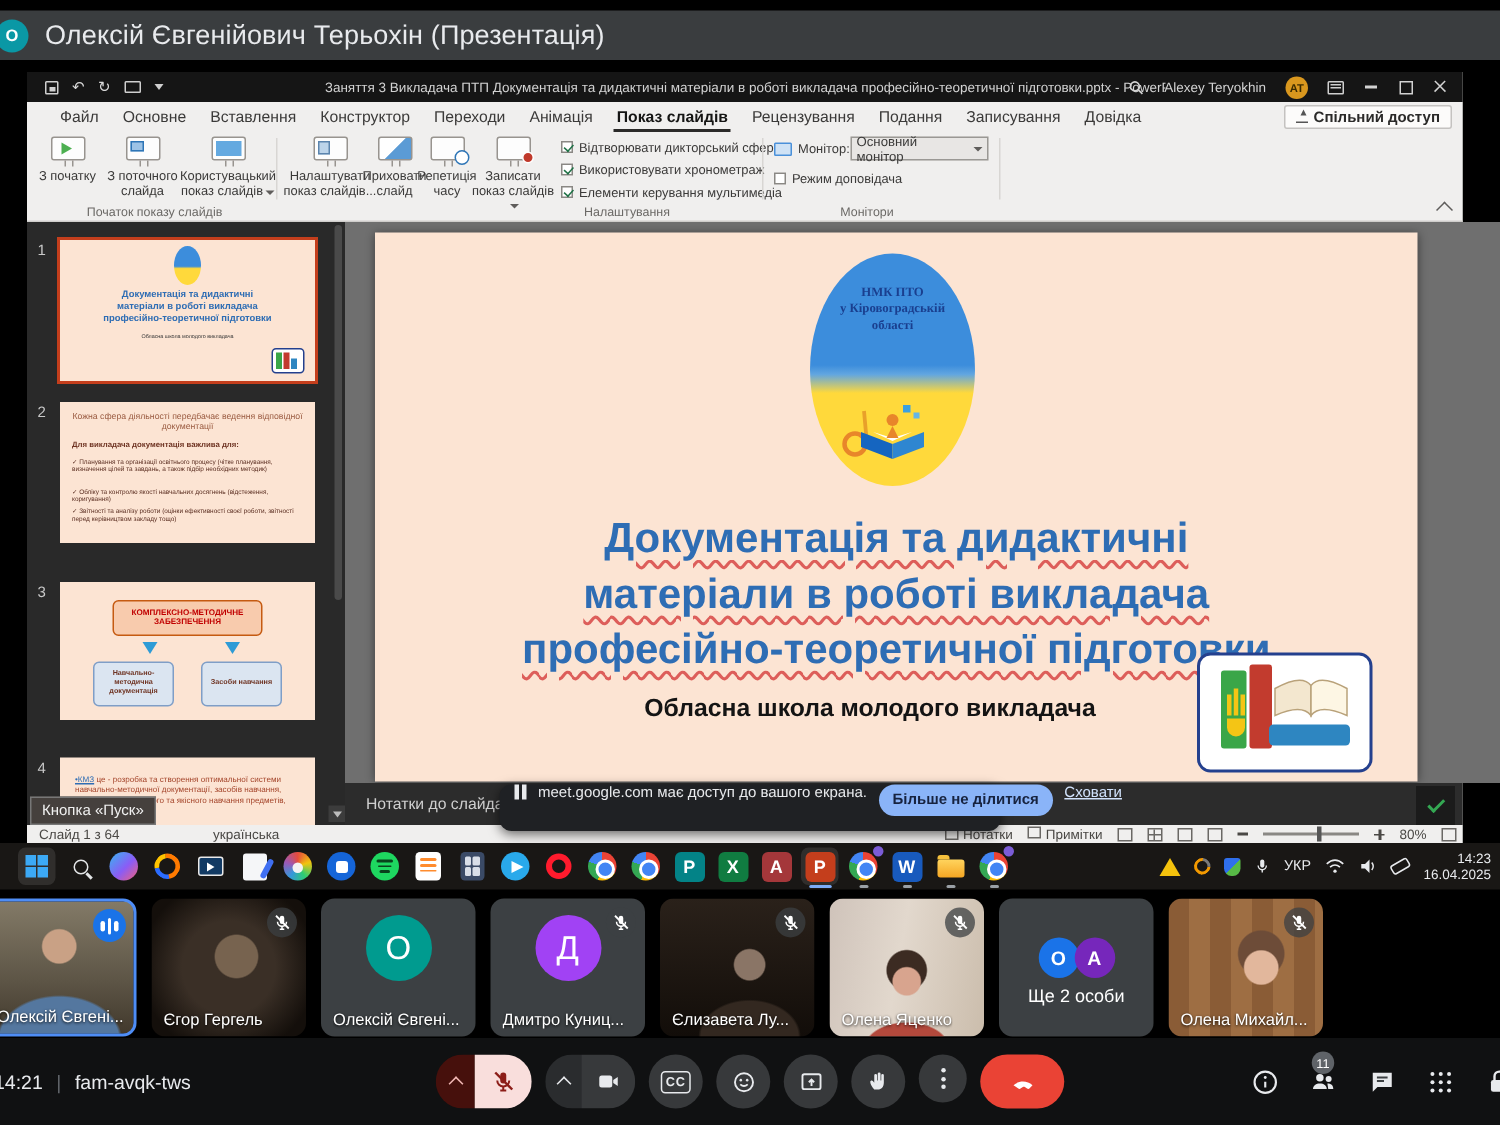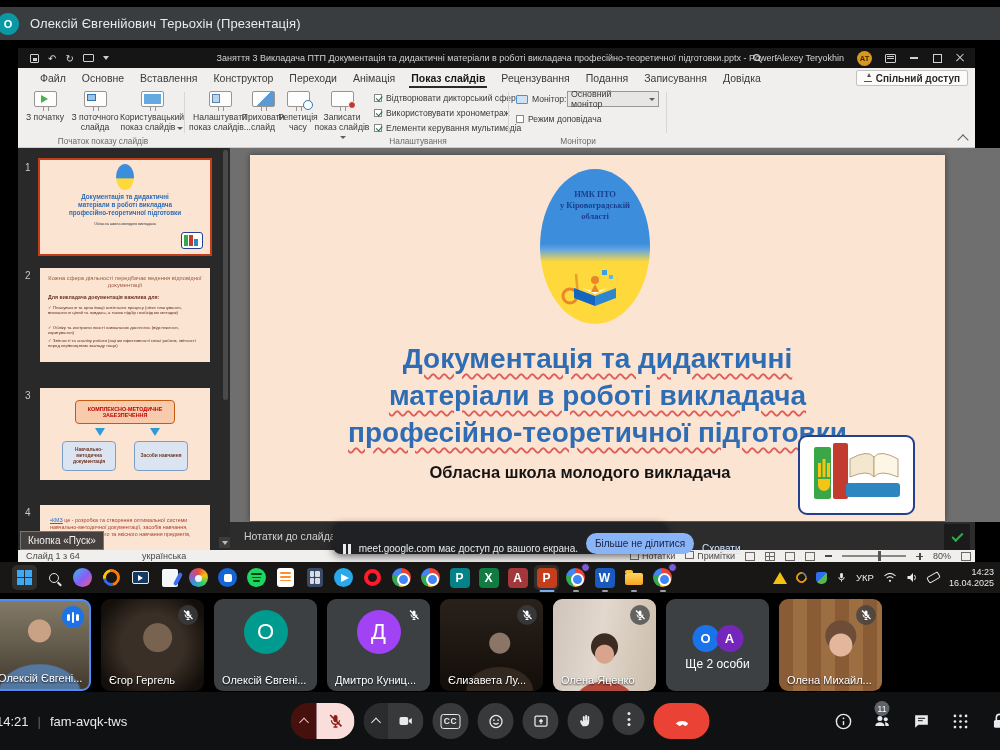--- a/index.html
+++ b/index.html
@@ -2,21 +2,21 @@
 <html><head>
 <meta charset="utf-8">
 <style>
 *{box-sizing:border-box;margin:0;padding:0}
 body{background:#000;font-family:"Liberation Sans",sans-serif}
 .screen{position:relative;width:1000px;height:750px;background:#000;overflow:hidden}
 
 
 .meet-topbar{position:absolute;left:0;top:7px;right:0;height:33px;background:#3a3d3f;display:flex;align-items:center}
 .mt-avatar{position:absolute;left:-3px;top:6px;width:22px;height:22px;border-radius:50%;background:#0a98a5;color:#fff;font-size:11px;font-weight:bold;display:flex;align-items:center;justify-content:center}
-.mt-title{margin-left:30px;color:#e8eaed;font-size:13px;font-weight:500;letter-spacing:.1px}
+.mt-title{margin-left:30px;color:#e8eaed;font-size:18px;font-weight:500;letter-spacing:.1px}
 
 
 .ppt{position:absolute;left:18px;top:48px;width:957px;height:514px;background:#f0efee}
 .ppt-titlebar{position:absolute;left:0;top:0;right:0;height:20px;background:#151515;display:flex;align-items:center;color:#d7d7d7}
 .qat{display:flex;align-items:center;gap:9px;margin-left:12px;font-size:10px;color:#d7d7d7}
 .qat .sv{width:9px;height:9px;border:1.2px solid #cfcfcf;border-radius:1px;position:relative}
 .qat .sv::after{content:"";position:absolute;left:1.5px;top:3.5px;width:4px;height:3px;background:#cfcfcf}
 .qat .mon{width:11px;height:8px;border:1.2px solid #cfcfcf;border-radius:1px}
 .qat .car{width:0;height:0;border-left:3.5px solid transparent;border-right:3.5px solid transparent;border-top:4px solid #cfcfcf}
 .ppt-title{position:absolute;left:50%;transform:translateX(-50%);max-width:560px;white-space:nowrap;overflow:hidden;font-size:9px;color:#d2d2d2}
@@ -114,25 +114,25 @@
 .vi{width:10px;height:9px;border:1px solid #6a6865}
 .vi.grid{background:linear-gradient(#6a6865,#6a6865) 50% 0/1px 100% no-repeat,linear-gradient(#6a6865,#6a6865) 0 50%/100% 1px no-repeat}
 .zoom-track{width:64px;height:2px;background:#8a8884;position:relative}
 .zoom-thumb{position:absolute;left:56%;top:-4px;width:3.5px;height:10px;background:#555}
 .zminus{width:7px;height:1.6px;background:#4a4845}
 .zplus{width:7px;height:7px;position:relative}
 .zplus::before,.zplus::after{content:"";position:absolute;background:#4a4845}
 .zplus::before{left:0;top:3px;width:7px;height:1.6px}.zplus::after{left:3px;top:0;width:1.6px;height:7px}
 
 
-.notif{position:absolute;left:333px;top:523px;width:334px;height:31px;background:#1f2124;border-radius:8px;box-shadow:0 2px 8px rgba(0,0,0,.6);display:flex;align-items:flex-end;gap:8px;padding:0 10px;z-index:30}
+.notif{position:absolute;left:333px;top:523px;width:334px;height:31px;background:#1f2124;border-radius:8px;box-shadow:0 2px 8px rgba(0,0,0,.6);display:flex;align-items:flex-start;gap:8px;padding:0 10px;z-index:30}
 .pause-ic{display:flex;gap:2.5px}
 .pause-ic i{width:2.6px;height:10px;background:#e8eaed}
 .notif-text{font-size:10px;color:#e8eaed;white-space:nowrap}
-.notif-btn{height:21px;border-radius:11px;background:#8ab4f8;color:#17233f;font-size:10px;font-weight:normal;display:flex;align-items:center;padding:0 9px;white-space:nowrap}
+.notif-btn{height:21px;border-radius:11px;background:#8ab4f8;color:#17233f;font-size:10px;font-weight:bold;display:flex;align-items:center;padding:0 9px;white-space:nowrap}
 .notif-link{font-size:10px;color:#d2e3fc;text-decoration:underline;white-space:nowrap}
 .green-check{position:absolute;left:944px;top:524px;width:26px;height:26px;background:#1b1b1b;display:flex;align-items:center;justify-content:center;z-index:29}
 .green-check i{width:11px;height:6px;border-left:2.2px solid #34a853;border-bottom:2.2px solid #34a853;transform:rotate(-45deg);margin-top:-3px}
 .tooltip{position:absolute;left:20px;top:531px;height:19px;background:#45403d;border:1px solid #777;color:#f0f0f0;font-size:10px;display:flex;align-items:center;padding:0 7px;z-index:31;white-space:nowrap}
 
 
 .taskbar{position:absolute;left:0;top:562px;width:1000px;height:31px;background:#191715}
 .tb-left{position:absolute;left:12px;top:3px;display:flex;gap:4px}
 .tbi{width:25px;height:25px;border-radius:5px;display:flex;align-items:center;justify-content:center;position:relative;font-weight:bold;color:#fff;font-size:12px}
 .tbi.hl{background:rgba(255,255,255,.10)}

